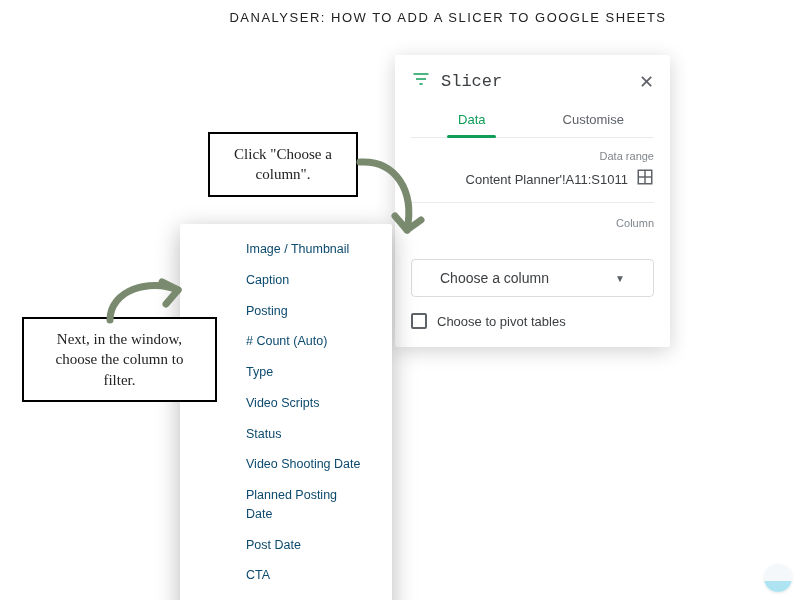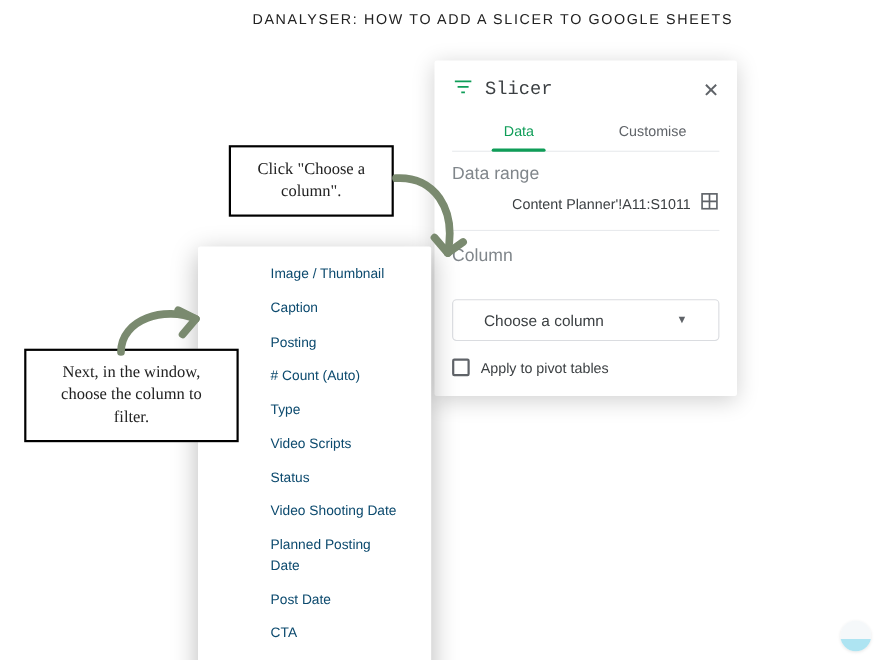--- a/index.html
+++ b/index.html
@@ -80,23 +80,24 @@
     content: "";
     position: absolute;
     bottom: -1px;
     left: 30%;
     width: 40%;
     height: 3px;
     background: #0f9d58;
     border-radius: 2px;
   }
   .section-label {
-    font-size: 16px;
+    font-size: 11px;
     color: #80868b;
     margin-bottom: 6px;
+    text-align: right;
   }
   .range-row {
     display: flex;
     align-items: center;
     justify-content: flex-end;
     border-bottom: 1px solid #e8eaed;
     padding-bottom: 12px;
     margin-bottom: 14px;
     gap:8px;
   }
@@ -226,21 +227,21 @@
   </div>
 
   <div class="section-label">Column</div>
   <div class="dropdown">
     <span>Choose a column</span>
     <span class="chev">▼</span>
   </div>
 
   <div class="check-row">
     <span class="checkbox"></span>
-    <span>Apply to pivot tables</span>
+    <span>Choose to pivot tables</span>
   </div>
 </div>
 
 <div class="column-list">
   <div class="column-item">Image / Thumbnail</div>
   <div class="column-item">Caption</div>
   <div class="column-item">Posting</div>
   <div class="column-item"># Count (Auto)</div>
   <div class="column-item">Type</div>
   <div class="column-item">Video Scripts</div>

